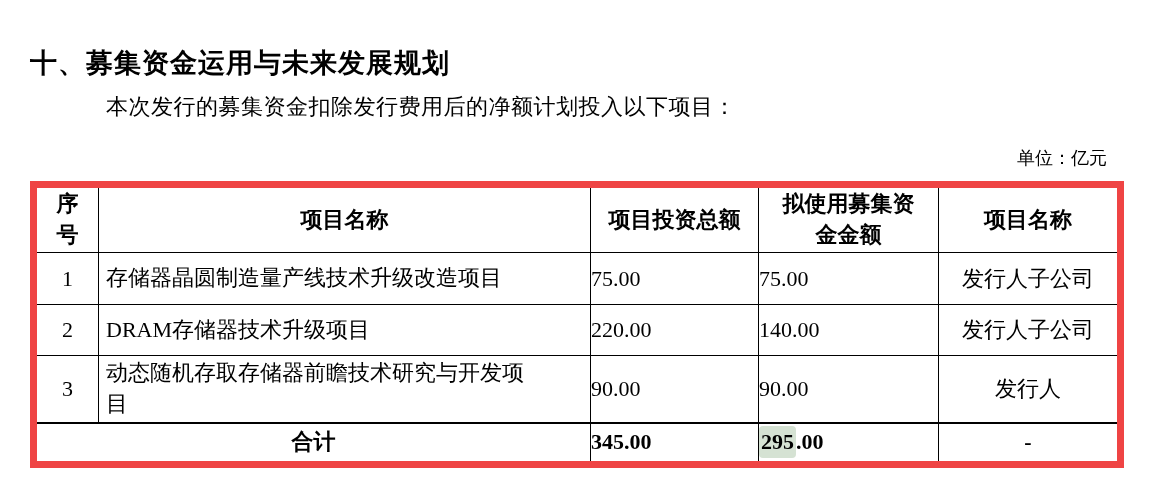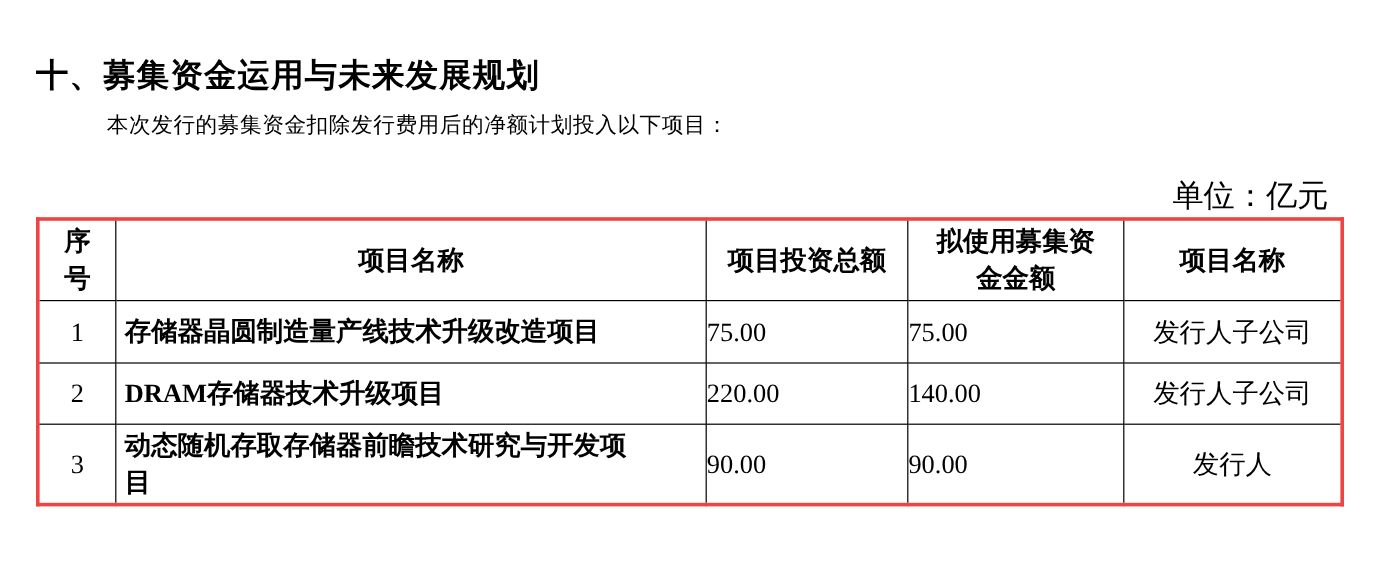--- a/index.html
+++ b/index.html
@@ -7,51 +7,51 @@
   body {
     width:1164px; height:483px; position:relative; overflow:hidden;
     font-family:"Liberation Serif","DejaVu Serif",serif; color:#000;
   }
   .title {
     position:absolute; left:30px; top:13px;
     font-family:"Liberation Sans","DejaVu Sans",sans-serif;
     font-weight:bold; font-size:27px; letter-spacing:1px;margin-top:32px;
   }
   .intro {
-    position:absolute; left:89px; top:92px;
-    font-size:18px; letter-spacing:0.5px;
+    position:absolute; left:106px; top:92px;
+    font-size:22px; letter-spacing:0.5px;
   }
   .unit {
     position:absolute; top:146px; right:57px;
-    font-size:26px;
+    font-size:18px;
   }
   table.fund-table {
     position:absolute; left:30px; top:181px; width:1087px;
     border-collapse:collapse; table-layout:fixed;
-    border:3px solid #ef4444;
+    border:7px solid #ef4444;
     font-size:22px;
   }
   .fund-table th, .fund-table td {
     border:1px solid #000; vertical-align:middle; overflow:hidden;
   }
   .fund-table th { font-weight:bold; text-align:center; line-height:1.4; }
   .col-seq   { width:65px; }
   .col-name  { width:492px; }
   .col-inv   { width:168px; }
   .col-fund  { width:180px; }
   .col-impl  { width:182px; }
   tr.hdr     { height:68px; }
   tr.r1      { height:52px; }
   tr.r2      { height:51px; }
   tr.r3      { height:67px; }
   tr.total-row { height:42px; }
   .hw-seq  { width:30px; margin:0 auto; }
   .hw-fund { width:140px; margin:0 auto; }
   .c-center { text-align:center; }
-  .c-left   { text-align:left; padding-left:7px;font-weight:bold; }
+  .c-left   { text-align:left; padding-left:7px; }
   .c-num    { text-align:left; padding-right:8px; }
   .namewrap { max-width:436px; line-height:1.4; }
   .total-row td { border-top:2px solid #000; font-weight:bold; }
   .hl {
     border-radius:4px; padding:3px 2px;
     display:inline-block;
   }
 </style>
 </head>
 <body>
@@ -112,16 +112,22 @@
       </tr>
       <tr class="r3">
         <td class="c-center">3</td>
         <td class="c-left">
             <div class="namewrap">动态随机存取存储器前瞻技术研究与开发项目</div>
           </td>
         <td class="c-num">90.00</td>
         <td class="c-num">90.00</td>
         <td class="c-center">发行人</td>
       </tr>
+      <tr class="total-row">
+        <td colspan="2" class="c-center">合计</td>
+        <td class="c-num">345.00</td>
+        <td class="c-num"><span class="hl" style="background: rgb(213, 226, 211);">295</span><span>.00</span></td>
+        <td class="c-center">-</td>
+      </tr>
     </tbody>
   </table>
 
 </div>
 
 </body></html>

